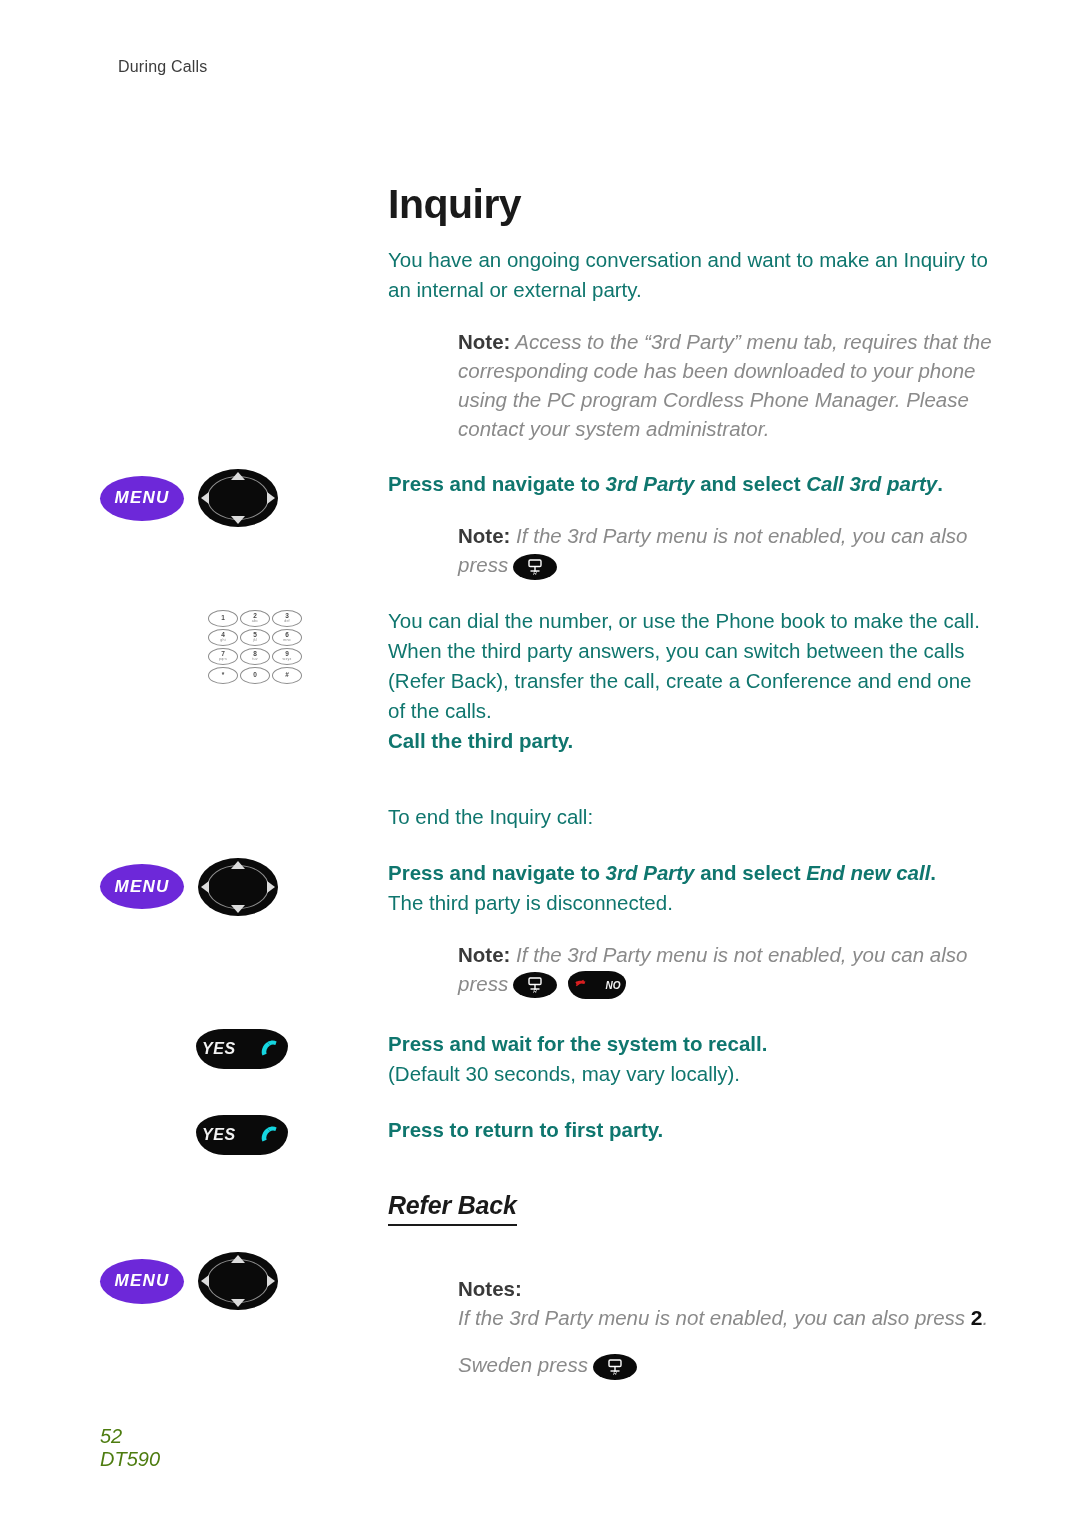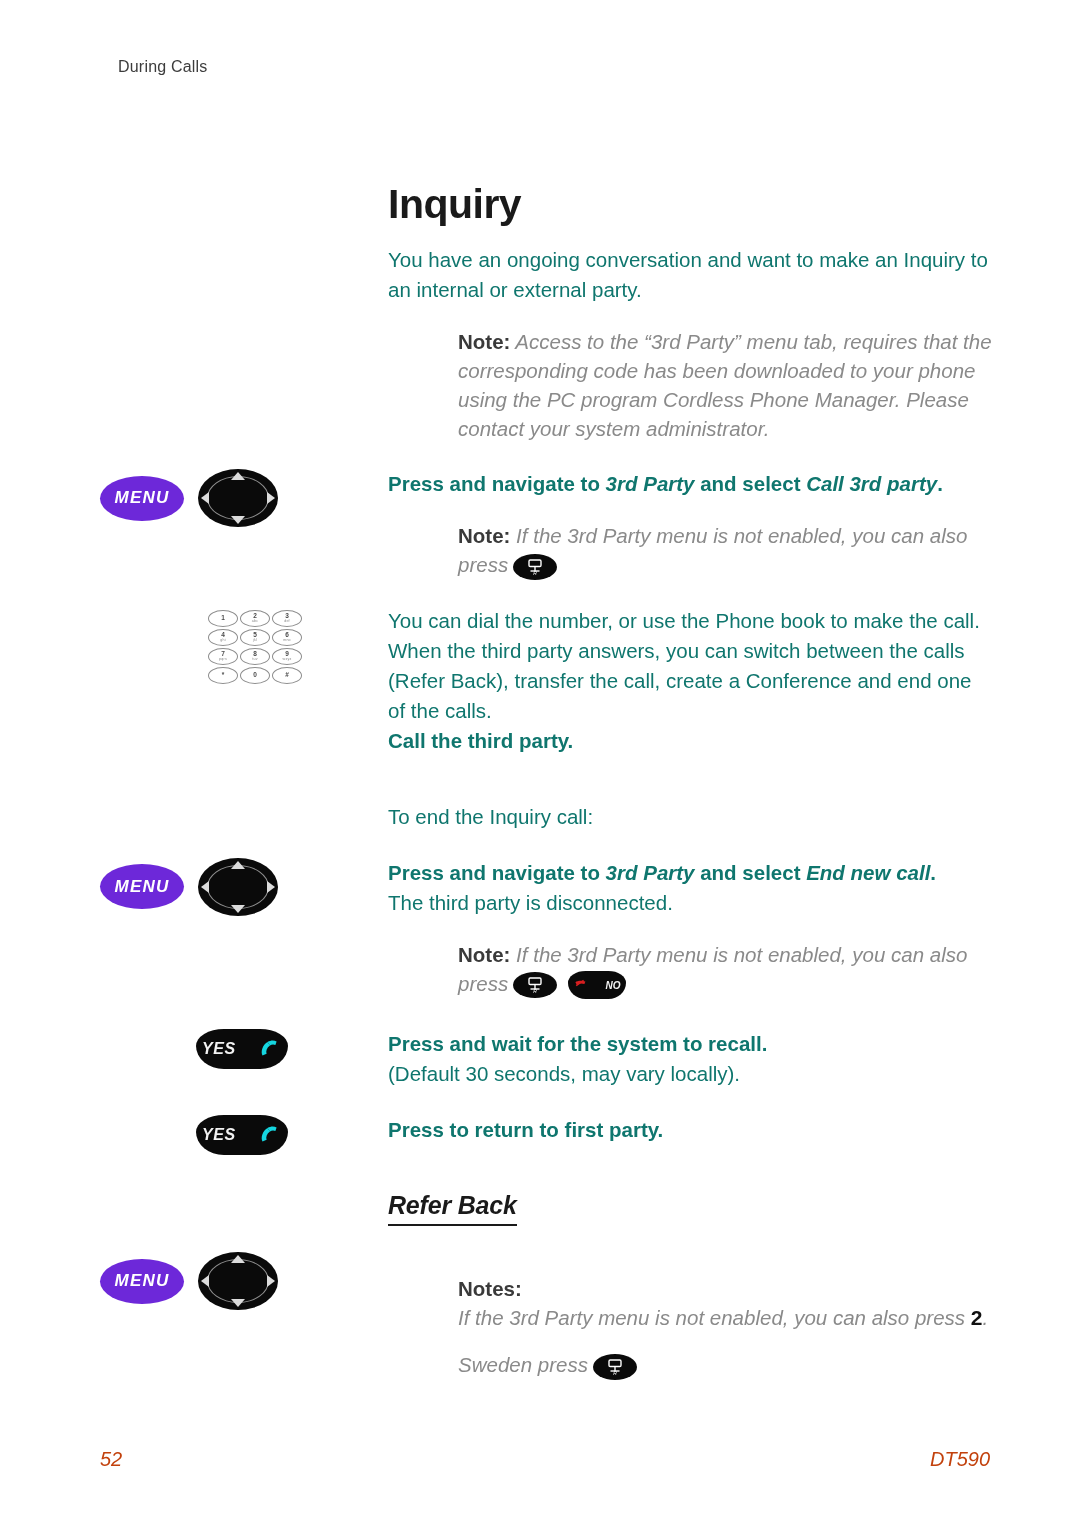--- a/index.html
+++ b/index.html
@@ -270,21 +270,22 @@
   
   .footer {
     position: absolute;
     left: 100px;
     right: 90px;
     bottom: 58px;
     display: flex;
     justify-content: space-between;
     font-size: 20px;
     font-style: italic;
-    color: #c2410c;
+    color: #4d7c0f;
+    flex-direction: column;
   }
 </style>
 </head>
 <body>
 
 <div class="page">
 
   <div class="running-header">During Calls</div>
 
   <div class="content">

